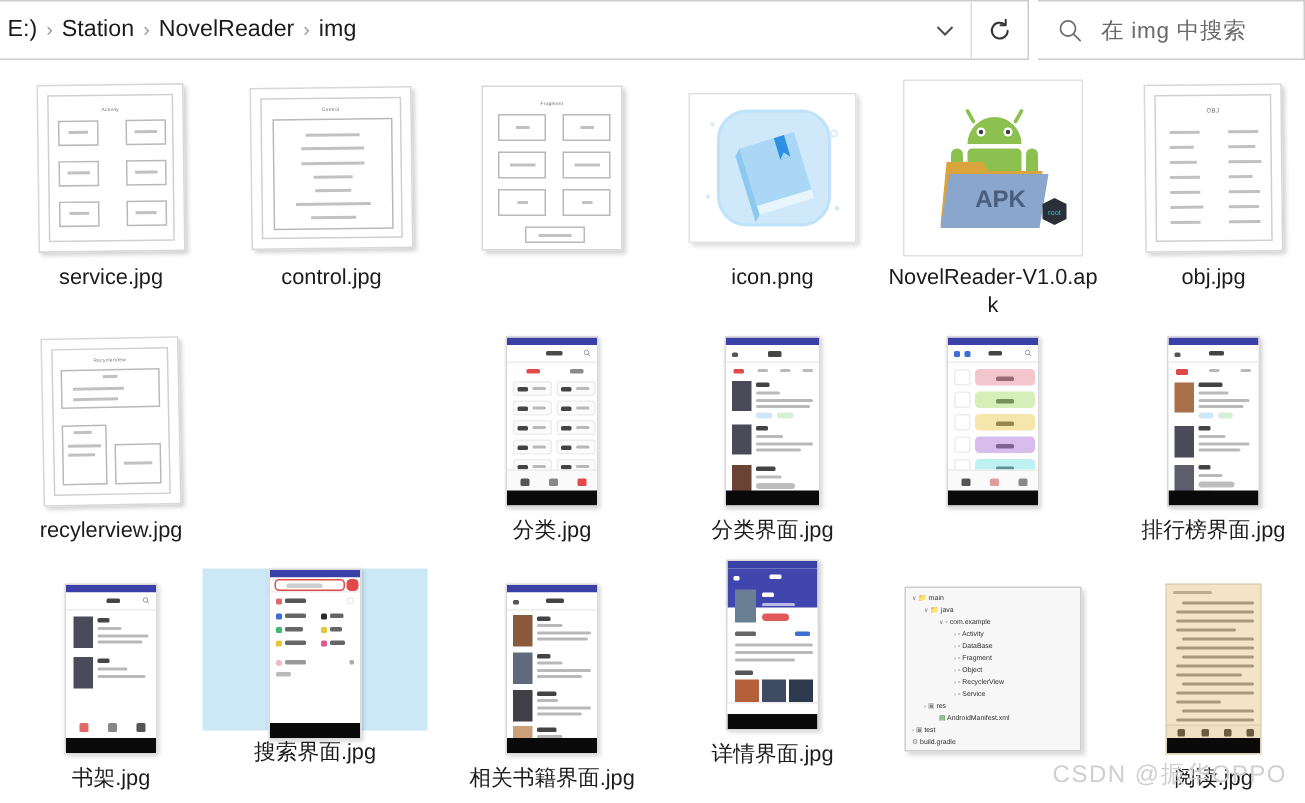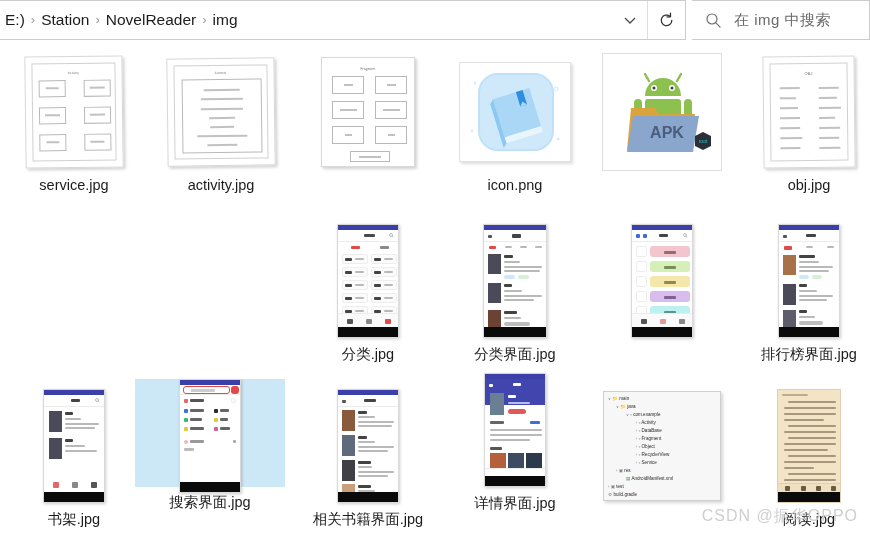--- a/index.html
+++ b/index.html
@@ -281,21 +281,21 @@
         <div class="pbox" style="left:14px;top:20px;width:80px;height:74px;"></div>
         <div class="pline" style="left:36px;top:30px;width:36px;"></div>
         <div class="pline" style="left:33px;top:39px;width:42px;"></div>
         <div class="pline" style="left:33px;top:49px;width:42px;"></div>
         <div class="pline" style="left:41px;top:58px;width:26px;"></div>
         <div class="pline" style="left:42px;top:67px;width:24px;"></div>
         <div class="pline" style="left:29px;top:76px;width:50px;"></div>
         <div class="pline" style="left:39px;top:85px;width:30px;"></div>
       </div>
     </div>
-    <div class="label">activity.jpg</div>
+    <div class="label">control.jpg</div>
   </div>
 
   <div class="cell" style="left:294px; top:6px;">
     <div class="thumbwrap">
       <div class="paper" style="width:94px;height:110px;">
         <div class="ptitle" style="top:9px;">Fragment</div>
         <div class="pbox" style="left:10px;top:18px;width:32px;height:18px;"></div>
         <div class="pbox" style="left:53px;top:18px;width:32px;height:18px;"></div>
         <div class="pbox" style="left:10px;top:43px;width:32px;height:18px;"></div>
         <div class="pbox" style="left:53px;top:43px;width:32px;height:18px;"></div>
@@ -355,20 +355,21 @@
           <path d="M28 54 L52 54 L56 60 L92 60 L88 96 L24 96 Z" fill="#d9a43c"></path>
 
           <path d="M30 62 L96 62 L90 98 L24 98 Z" fill="#8aa6cc"></path>
           <text x="64" y="84" font-family="Liberation Sans, sans-serif" font-size="16" font-weight="bold" fill="#4a5d7c" text-anchor="middle">APK</text>
 
           <polygon points="92,82 100,78 108,82 108,92 100,96 92,92" fill="#2b2f38"></polygon>
           <text x="100" y="89" font-family="Liberation Sans, sans-serif" font-size="5" fill="#27c4c4" text-anchor="middle">root</text>
         </svg>
       </div>
     </div>
+    <div class="label">NovelReader-V1.0.apk</div>
   </div>
 
   <div class="cell" style="left:735px; top:6px;">
     <div class="thumbwrap">
       <div class="paper" style="width:92px;height:112px;transform:rotate(-0.6deg);">
         <div class="inner"></div>
         <div class="ptitle" style="top:14px;font-size:4px;">OBJ</div>
         <div class="pline" style="left:16px;top:30px;width:20px;"></div>
           <div class="pline" style="left:55px;top:30px;width:20px;"></div>
         <div class="pline" style="left:16px;top:40px;width:16px;"></div>
@@ -381,20 +382,39 @@
           <div class="pline" style="left:55px;top:70px;width:21px;"></div>
         <div class="pline" style="left:16px;top:80px;width:22px;"></div>
           <div class="pline" style="left:55px;top:80px;width:20px;"></div>
         <div class="pline" style="left:16px;top:90px;width:20px;"></div>
           <div class="pline" style="left:55px;top:90px;width:21px;"></div>
       </div>
     </div>
     <div class="label">obj.jpg</div>
   </div>
 
+  <div class="cell" style="left:0px;  top:175px;">
+    <div class="thumbwrap">
+      <div class="paper" style="width:92px;height:112px;transform:rotate(-1.1deg);">
+        <div class="inner"></div>
+        <div class="ptitle" style="top:12px;">RecyclerView</div>
+        <div class="pbox" style="left:12px;top:20px;width:66px;height:26px;"></div>
+        <div class="pline" style="left:40px;top:24px;width:10px;"></div>
+        <div class="pline" style="left:20px;top:32px;width:34px;"></div>
+        <div class="pline" style="left:20px;top:39px;width:30px;"></div>
+        <div class="pbox" style="left:12px;top:57px;width:30px;height:40px;"></div>
+        <div class="pline" style="left:20px;top:61px;width:12px;"></div>
+        <div class="pline" style="left:16px;top:70px;width:22px;"></div>
+        <div class="pline" style="left:16px;top:76px;width:18px;"></div>
+        <div class="pbox" style="left:47px;top:70px;width:31px;height:27px;"></div>
+        <div class="pline" style="left:53px;top:82px;width:19px;"></div>
+      </div>
+    </div>
+    <div class="label">recylerview.jpg</div>
+  </div>
 
 
   <div class="cell" style="left:294px; top:175px;">
     <div class="thumbwrap">
       <div class="phone" style="width:62px;height:114px;">
         <div class="ph-status"></div>
         <div class="ph-header" style="top:5px;height:12px;"></div>
         <div class="tr" style="left:26px;top:9px;width:11px;background:#4a4a4a;height:3px;"></div>
         <svg style="position:absolute;right:4px;top:8px;" width="5" height="5" viewBox="0 0 8 8">
             <circle cx="3.2" cy="3.2" r="2.4" fill="none" stroke="#777" stroke-width=".8"></circle>

